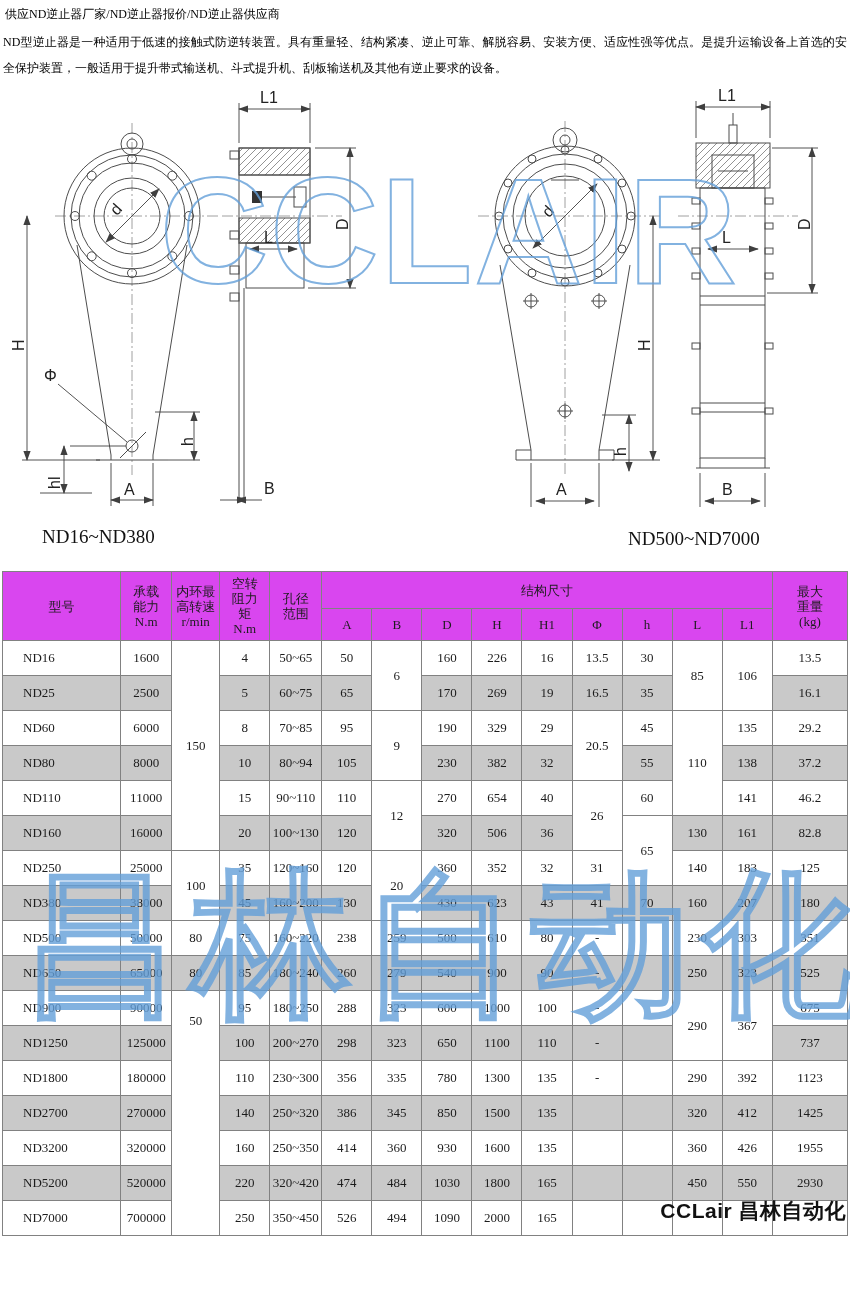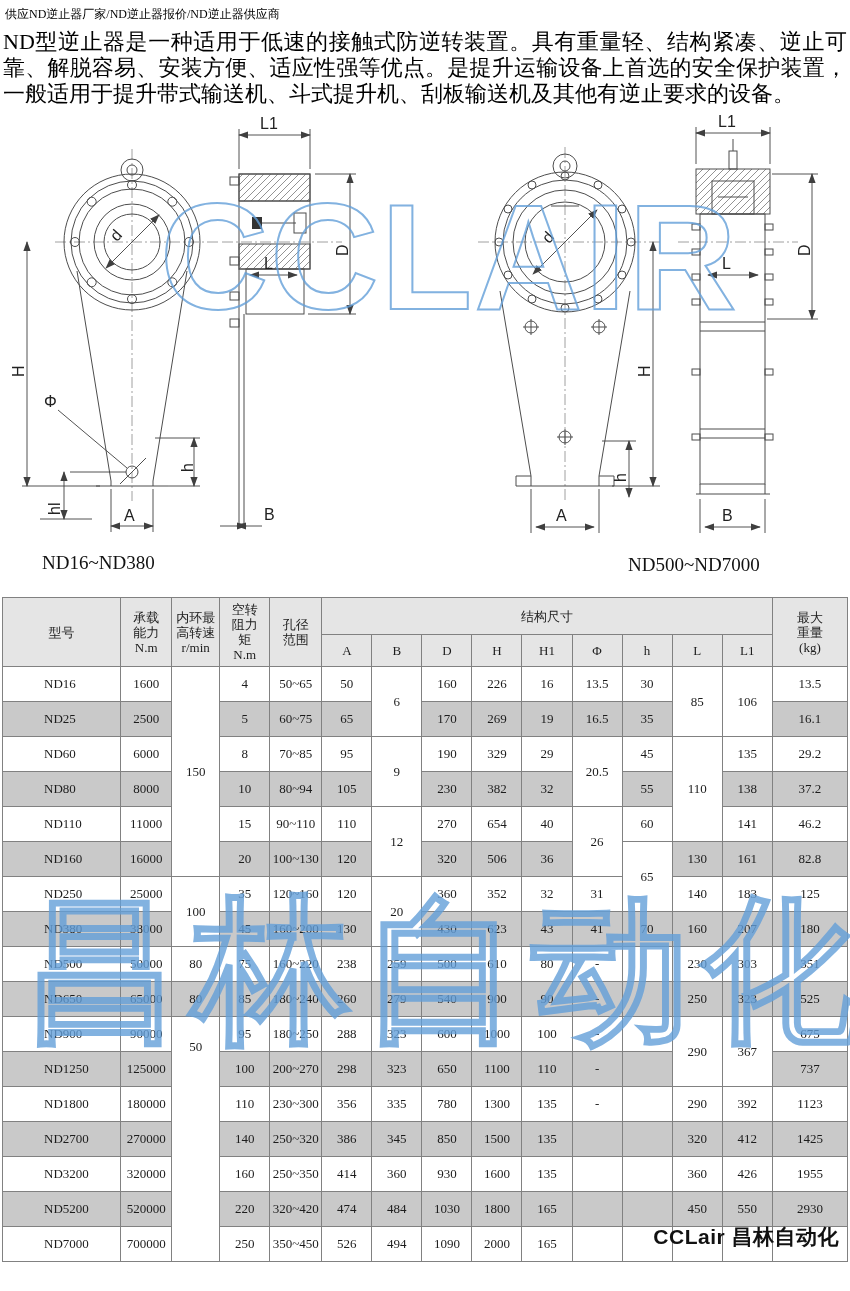--- a/index.html
+++ b/index.html
@@ -1,41 +1,41 @@
 <!DOCTYPE html>
 <html><head>
 <meta charset="utf-8">
 <style>
   html,body{margin:0;padding:0;background:#fff}
   body{width:850px;height:1291px;position:relative;overflow:hidden;
        font-family:"Liberation Serif","DejaVu Serif",serif;color:#000;}
   .page-title{font-size:12px;font-weight:400;margin:6px 4px 6px 5px;}
-  .intro{font-size:22px;line-height:26px;margin:2px 3px 0 3px;text-align:justify;}
+  .intro{font-size:12px;line-height:26px;margin:2px 3px 0 3px;text-align:justify;}
   .drawings{position:relative;width:850px;height:478px;margin-top:2px;}
   .drawings svg{display:block}
   line,path.ln,circle,rect.ln,polyline{stroke:#4d4d4d;stroke-width:1;fill:none}
   .cl{stroke:#888;stroke-dasharray:11 3 2 3;stroke-width:0.8}
   .dim{stroke:#3f3f3f;stroke-width:0.9}
   .lbl{font-family:"Liberation Sans","DejaVu Sans",sans-serif;font-size:16px;fill:#222;stroke:none}
   .cap{font-family:"Liberation Serif","DejaVu Serif",serif;font-size:19px;fill:#111;stroke:none}
   text.wmt{fill:none;stroke:#639fd9;stroke-width:2;opacity:.8;
       font-family:"Liberation Sans","DejaVu Sans",sans-serif;font-weight:bold;}
   .table-wrap{position:relative;width:850px;margin-top:10px;}
   table{border-collapse:collapse;table-layout:fixed;width:846px;margin-left:2px;}
   th,td{border:1px solid #818181;text-align:center;font-size:13px;padding:0;
         font-family:"Liberation Serif","DejaVu Serif",serif;color:#1c1c1c;overflow:hidden}
-  thead th{background:#e5e5e5;font-weight:400;white-space:pre-line;line-height:15px;}
+  thead th{background:#d946ef;font-weight:400;white-space:pre-line;line-height:15px;}
   thead tr:first-child th{height:36px}
   thead tr:last-child th{height:31px}
   tbody td{height:34px;background:#fff}
   tbody tr:nth-child(even) td{background:#c9c9c9}
   td.wbg{background:#fff !important}
   td.vtop{vertical-align:top;padding-top:22px}
-  td.model{text-align:left;padding-left:41px}
-  .logo{position:absolute;top:626px;right:11px;font-family:"Liberation Sans","DejaVu Sans",sans-serif;
+  td.model{text-align:left;padding-left:20px}
+  .logo{position:absolute;top:626px;right:4px;font-family:"Liberation Sans","DejaVu Sans",sans-serif;
         font-size:21px;font-weight:600;color:#111;letter-spacing:.5px;}
   .wm-table{position:absolute;left:0;top:0;width:850px;height:670px;pointer-events:none;}
 </style>
 </head>
 <body>
 
 <h1 class="page-title">供应ND逆止器厂家/ND逆止器报价/ND逆止器供应商</h1>
 <p class="intro">ND型逆止器是一种适用于低速的接触式防逆转装置。具有重量轻、结构紧凑、逆止可靠、解脱容易、安装方便、适应性强等优点。是提升运输设备上首选的安全保护装置，一般适用于提升带式输送机、斗式提升机、刮板输送机及其他有逆止要求的设备。</p>
 
 <div class="drawings">

